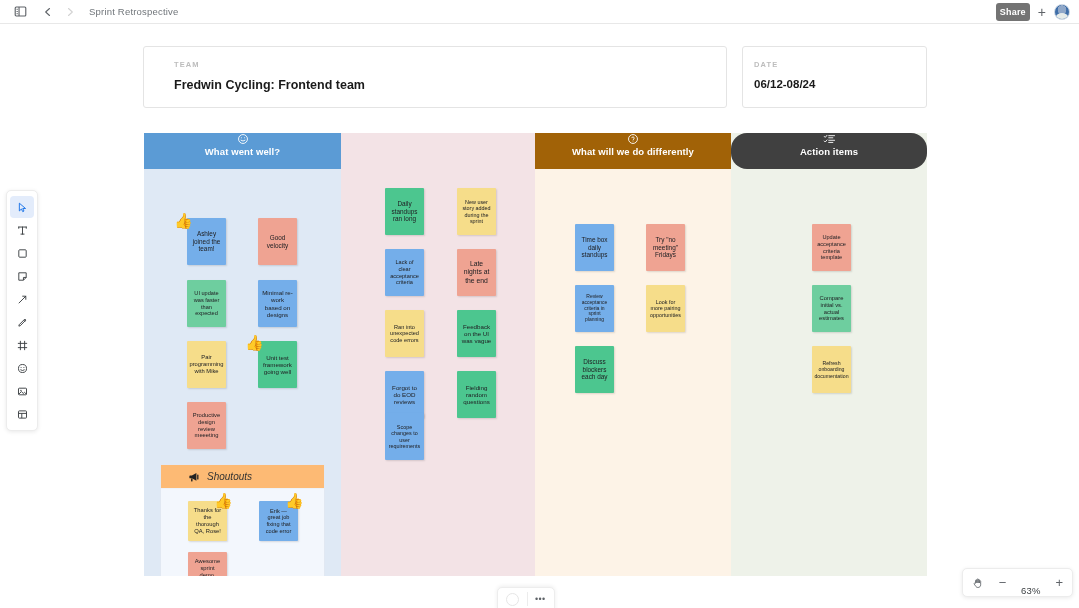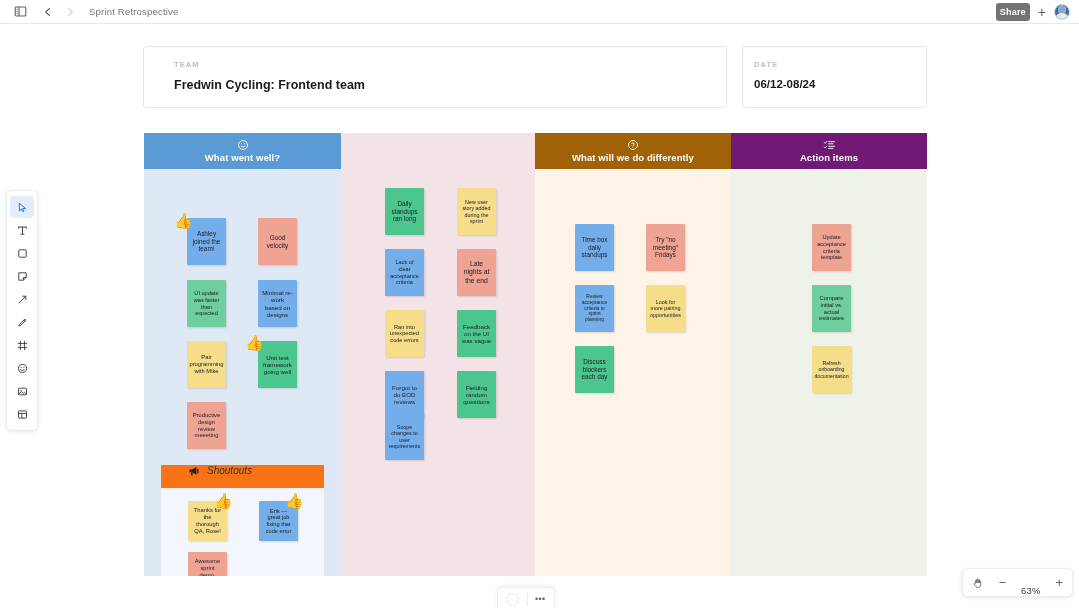--- a/index.html
+++ b/index.html
@@ -62,21 +62,21 @@
   }
   #date-card .info-label { margin-left: 11px; }
   .info-value { font-size: 12.5px; color: #1a1a1a; font-weight: bold; margin: 9px 0 0 30px; }
   #date-card .info-value { margin-left: 11px; font-size: 11.5px; }
 
   
   #board { position: absolute; left: 144px; top: 133px; width: 783px; height: 443px; display: flex; }
   .column { position: relative; height: 443px; overflow: hidden; }
   .col-head {
     height: 36px; display: flex; flex-direction: column;
-    align-items: center; justify-content: center; color: #fff;
+    align-items: center; justify-content: flex-start; color: #fff;
   }
   .col-head .hicon { height: 12px; margin-bottom: 1px; display: flex; align-items: center; justify-content: center; }
   .col-head .htext { font-size: 9.5px; font-weight: bold; letter-spacing: .1px; }
   .col-body { position: relative; height: 407px; }
 
   
   .note {
     position: absolute; border-radius: 1px;
     display: flex; align-items: center; justify-content: center;
     text-align: center; color: #202124; line-height: 1.18;
@@ -88,22 +88,22 @@
     position: absolute; font-size: 15px; line-height: 1;
     z-index: 4; pointer-events: none;
   }
 
   
   #shoutouts {
     position: absolute; left: 16px; top: 295px; width: 165px; height: 140px;
     background: #f3f7fd; border: 1px solid #e1e8f2;
   }
   #shoutouts-head {
-    height: 24px; background: #f97316; border-bottom: 1px solid #eef2f7;
-    display: flex; align-items: flex-start; gap: 7px; padding-left: 27px;
+    height: 24px; background: #fdba74; border-bottom: 1px solid #eef2f7;
+    display: flex; align-items: center; gap: 7px; padding-left: 27px;
   }
   #shoutouts-title { font-size: 10px; font-style: italic; color: #333; }
 
   
   #bottom-center {
     position: absolute; left: 497px; top: 587px; width: 58px; height: 24px;
     background: #fff; border: 1px solid #ededed; border-radius: 5px 5px 0 0;
     box-shadow: 0 -1px 4px rgba(0,0,0,.07); display: flex; align-items: center;
   }
   #bc-circle { width: 13px; height: 13px; border-radius: 50%; border: 1px solid #e6e6e6; margin-left: 8px; }
@@ -347,21 +347,21 @@
         </div>
         <div class="note" style="left: 111px; top: 116px; width: 39px; height: 47px; background: rgb(246, 221, 138); font-size: 5.4px;">
           <span>Look for more pairing opportunities</span>
         </div>
         <div class="note" style="left: 40px; top: 177px; width: 39px; height: 47px; background: rgb(76, 198, 143); font-size: 6.4px;">
           <span>Discuss blockers each day</span>
         </div>
       </div>
     </div>
     <div class="column" style="width: 196px; background: rgb(238, 242, 233);">
-      <div class="col-head" style="background: #701a75;">
+      <div class="col-head" style="background: #404040; border-radius: 16px;">
         <div class="hicon">
           <svg width="13" height="12" viewBox="0 0 15 14" fill="none" stroke="#fff" stroke-width="1.05" stroke-linecap="round">
             <polyline points="1.4,4 2.5,5.1 4.6,2.7"></polyline>
             <polyline points="1.4,9.4 2.5,10.5 4.6,8.1"></polyline>
             <line x1="6.6" y1="3.1" x2="13.4" y2="3.1"></line>
             <line x1="6.6" y1="5.6" x2="11.4" y2="5.6"></line>
             <line x1="6.6" y1="8.5" x2="13.4" y2="8.5"></line>
             <line x1="6.6" y1="11" x2="11.4" y2="11"></line>
           </svg>
         </div>

